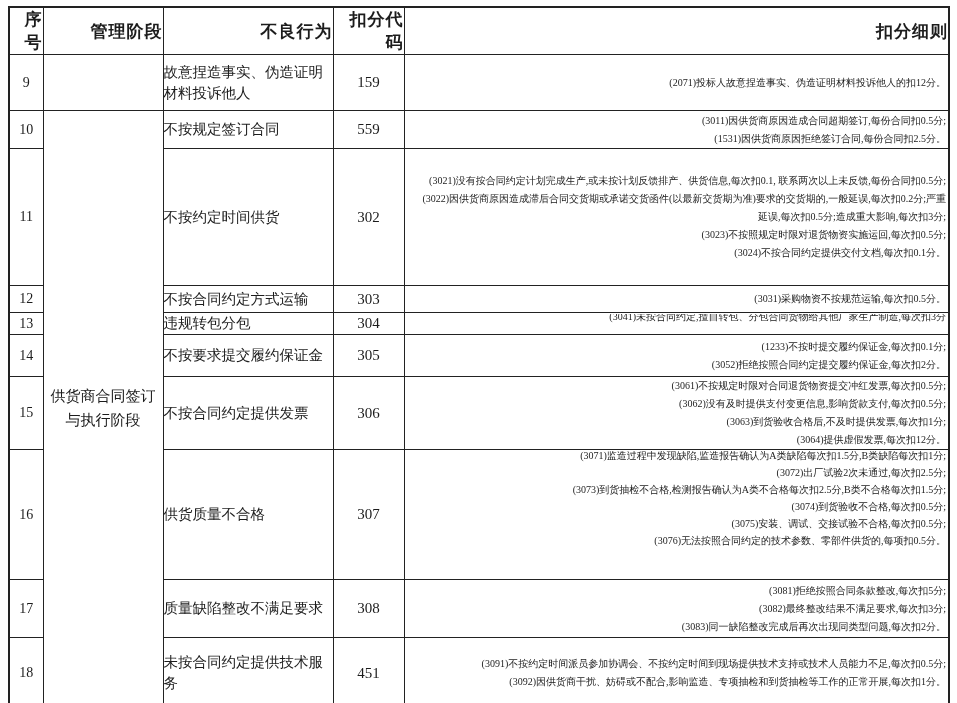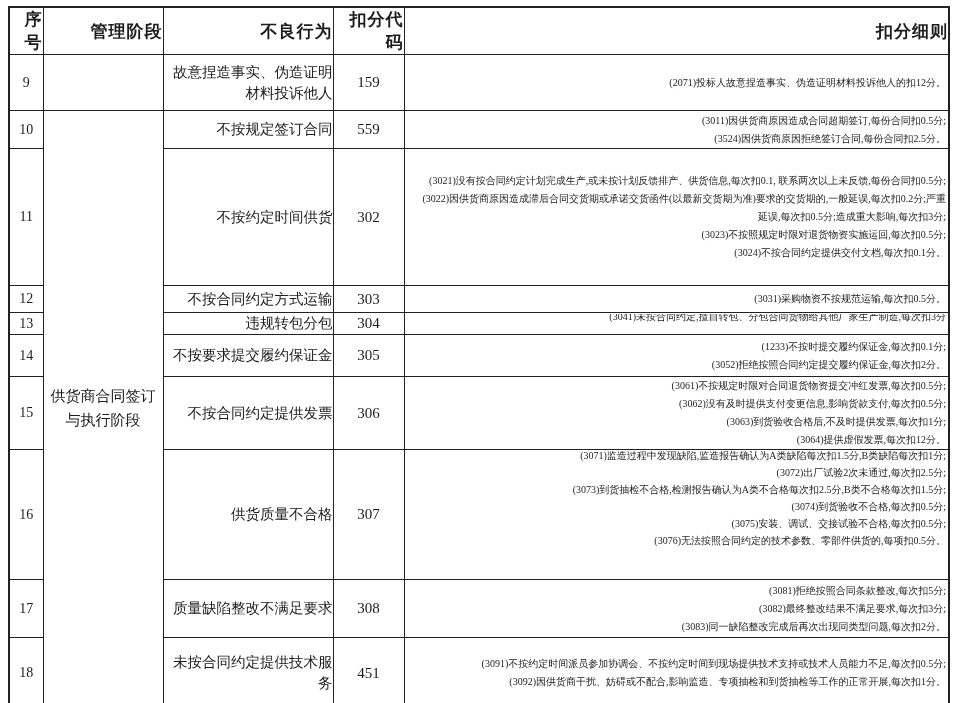--- a/index.html
+++ b/index.html
@@ -28,21 +28,21 @@
   .col-code{width:71px;}
   .col-details{width:545px;}
 
   td.seq{ text-align:center;vertical-align:middle;font-size:14px; }
   td.stage{
     text-align:center;vertical-align:middle;font-size:15px;line-height:24px;
     padding:0 6px;
     font-family:Liberation Mono, monospace;
   }
   td.behavior{
-    text-align:right;vertical-align:middle;font-size:14.5px;line-height:21px;
+    text-align:left;vertical-align:middle;font-size:14.5px;line-height:21px;
     padding:1px 2px 1px 4px;word-break:break-all;
   }
   td.code{ text-align:center;vertical-align:middle;font-size:15px; }
   td.details{ vertical-align:middle; }
   .detail-line{
     font-size:10px;line-height:18px;padding-left:13px;padding-right:2px;
     word-break:break-all;text-align:right;
   }
   
   tr.hdr      {height:38px;}
@@ -96,21 +96,21 @@
     </td>
   </tr>
 
   <tr class="row-10">
     <td class="seq">10</td>
     <td class="stage" rowspan="9">供货商合同签订与执行阶段</td>
     <td class="behavior">不按规定签订合同</td>
     <td class="code">559</td>
     <td class="details">
       <div class="detail-line">(3011)因供货商原因造成合同超期签订,每份合同扣0.5分;</div>
-      <div class="detail-line">(3524)因供货商原因拒绝签订合同,每份合同扣2.5分。</div>
+      <div class="detail-line">(1531)因供货商原因拒绝签订合同,每份合同扣2.5分。</div>
     </td>
   </tr>
 
   <tr class="row-11">
     <td class="seq">11</td>
     <td class="behavior">不按约定时间供货</td>
     <td class="code">302</td>
     <td class="details">
       <div class="detail-line">(3021)没有按合同约定计划完成生产,或未按计划反馈排产、供货信息,每次扣0.1, 联系两次以上未反馈,每份合同扣0.5分;</div>
       <div class="detail-line">(3022)因供货商原因造成滞后合同交货期或承诺交货函件(以最新交货期为准)要求的交货期的,一般延误,每次扣0.2分;严重延误,每次扣0.5分;造成重大影响,每次扣3分;</div>

